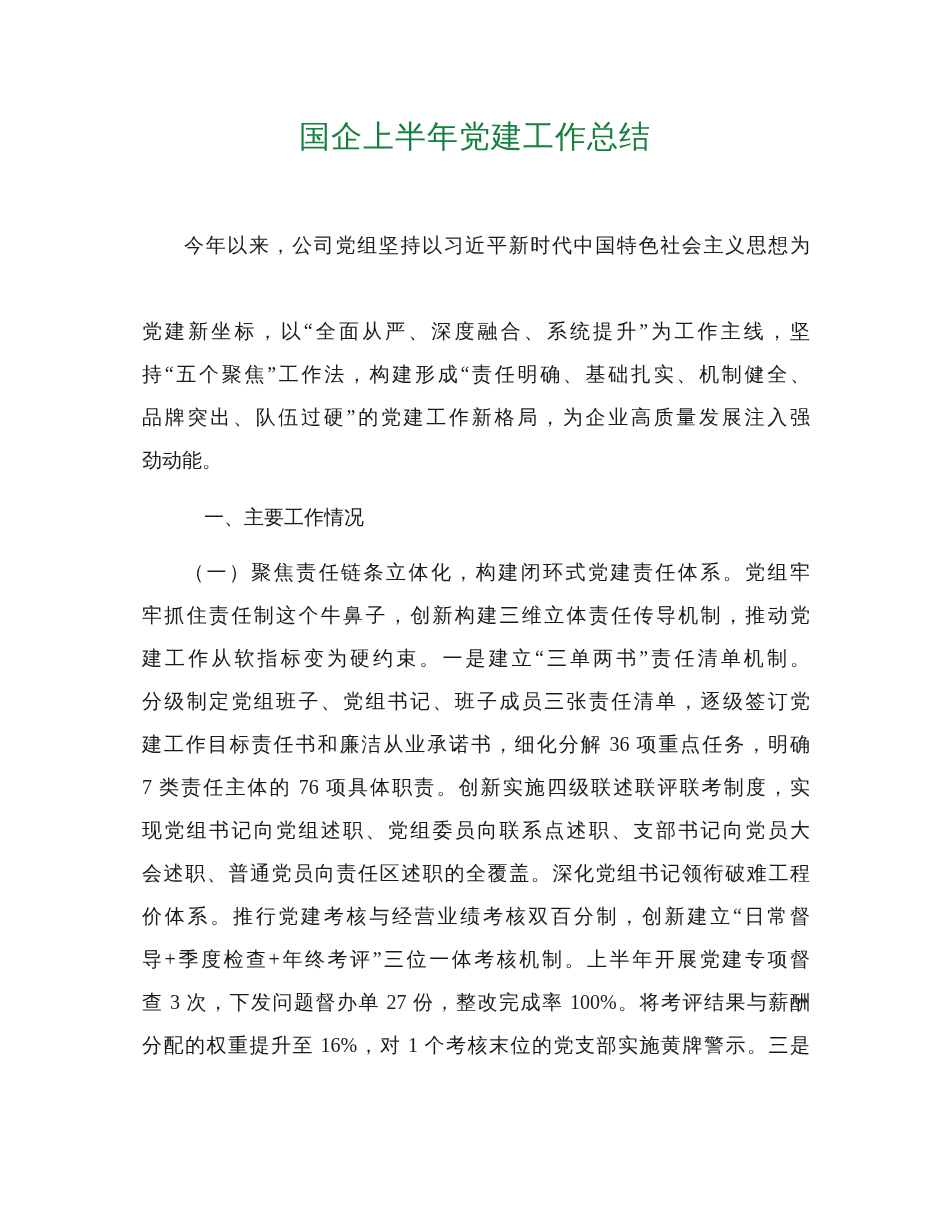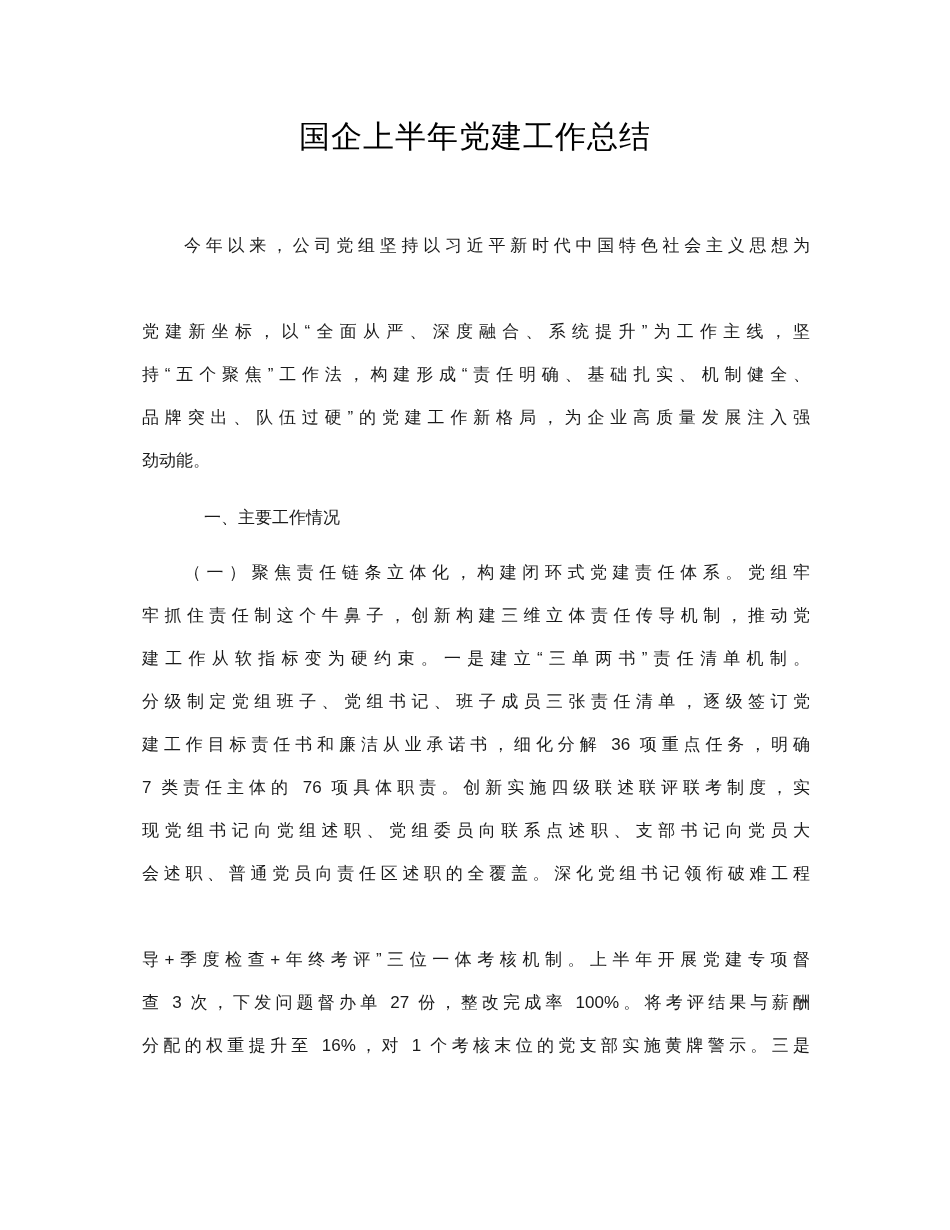--- a/index.html
+++ b/index.html
@@ -1,26 +1,26 @@
 <!DOCTYPE html>
 <html><head>
   <meta charset="utf-8">
   <style>
     html, body { margin: 0; padding: 0; background: #ffffff; }
     body { width: 950px; height: 1230px; position: relative; overflow: hidden; }
     .page { position: absolute; left: 0; top: 0; width: 950px; height: 1230px; background: #ffffff; }
     .title {
       position: absolute; left: 0; top: 114px; width: 950px; text-align: center;
       font-family: "DejaVu Sans", "Liberation Sans", sans-serif;
-      font-size: 31px; line-height: 44px; color: #000000; letter-spacing: 1px;
+      font-size: 31px; line-height: 44px; color: #15803d; letter-spacing: 1px;
     }
     .line {
       position: absolute; left: 142px; width: 668px; height: 43px;
-      font-family: Liberation Sans, sans-serif;
-      font-size: 17px; line-height: 43px; color: #1a1a1a;
+      font-family: Liberation Serif, serif;
+      font-size: 20px; line-height: 43px; color: #1a1a1a;
       white-space: nowrap; text-align: justify; text-align-last: justify;
     }
     .line.last { text-align-last: left; }
     .line.indent { left: 184px; width: 626px; }
     .line.heading { left: 184px; width: 400px; text-align-last: left; margin-left: 20px; }
     .line.subindent { left: 184px; width: 626px; }
   </style>
 </head>
 <body>
 
@@ -36,16 +36,17 @@
   <div class="line heading" style="top:496px">一、主要工作情况</div>
 
   <div class="line subindent" style="top:551px">（一）聚焦责任链条立体化，构建闭环式党建责任体系。党组牢</div>
   <div class="line" style="top:594px">牢抓住责任制这个牛鼻子，创新构建三维立体责任传导机制，推动党</div>
   <div class="line" style="top:637px">建工作从软指标变为硬约束。一是建立“三单两书”责任清单机制。</div>
   <div class="line" style="top:680px">分级制定党组班子、党组书记、班子成员三张责任清单，逐级签订党</div>
   <div class="line" style="top:723px">建工作目标责任书和廉洁从业承诺书，细化分解 36 项重点任务，明确</div>
   <div class="line" style="top:766px">7 类责任主体的 76 项具体职责。创新实施四级联述联评联考制度，实</div>
   <div class="line" style="top:809px">现党组书记向党组述职、党组委员向联系点述职、支部书记向党员大</div>
   <div class="line" style="top:852px">会述职、普通党员向责任区述职的全覆盖。深化党组书记领衔破难工程</div>
+  <div class="line" style="top:895px">价体系。推行党建考核与经营业绩考核双百分制，创新建立“日常督</div>
   <div class="line" style="top:938px">导+季度检查+年终考评”三位一体考核机制。上半年开展党建专项督</div>
   <div class="line" style="top:981px">查 3 次，下发问题督办单 27 份，整改完成率 100%。将考评结果与薪酬</div>
   <div class="line" style="top:1024px">分配的权重提升至 16%，对 1 个考核末位的党支部实施黄牌警示。三是</div>
 </div>
 
 </body></html>

